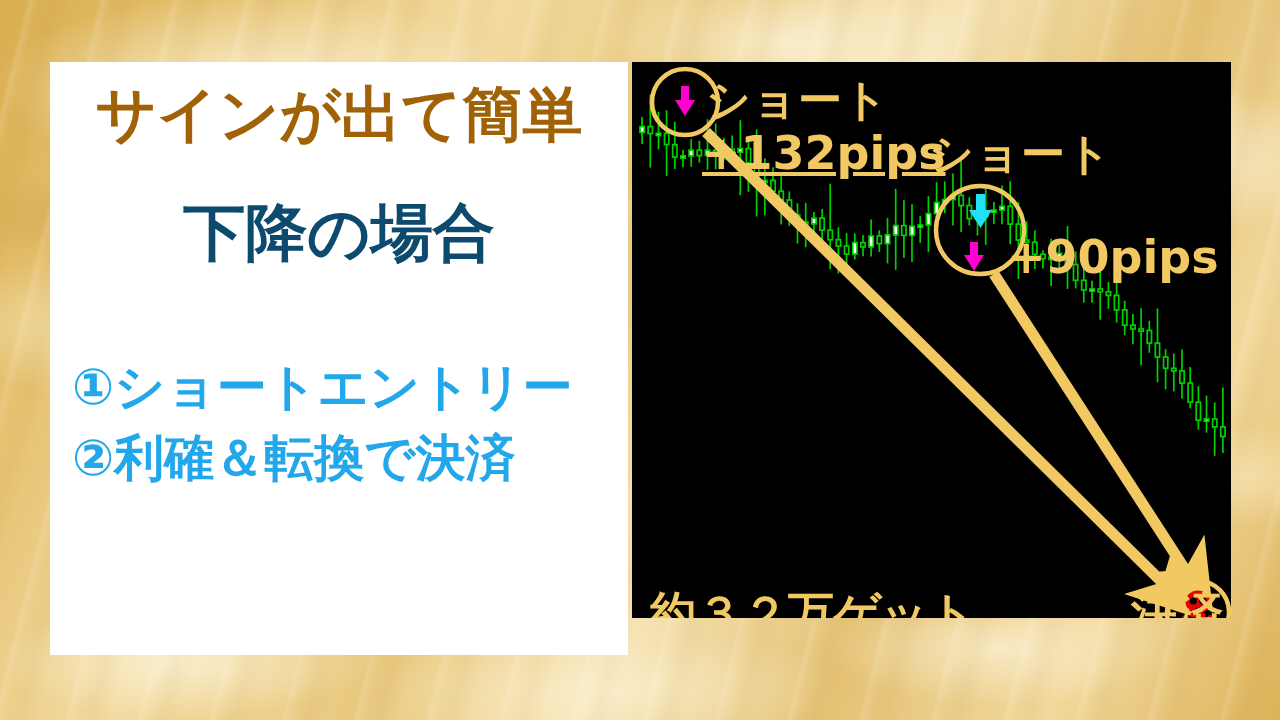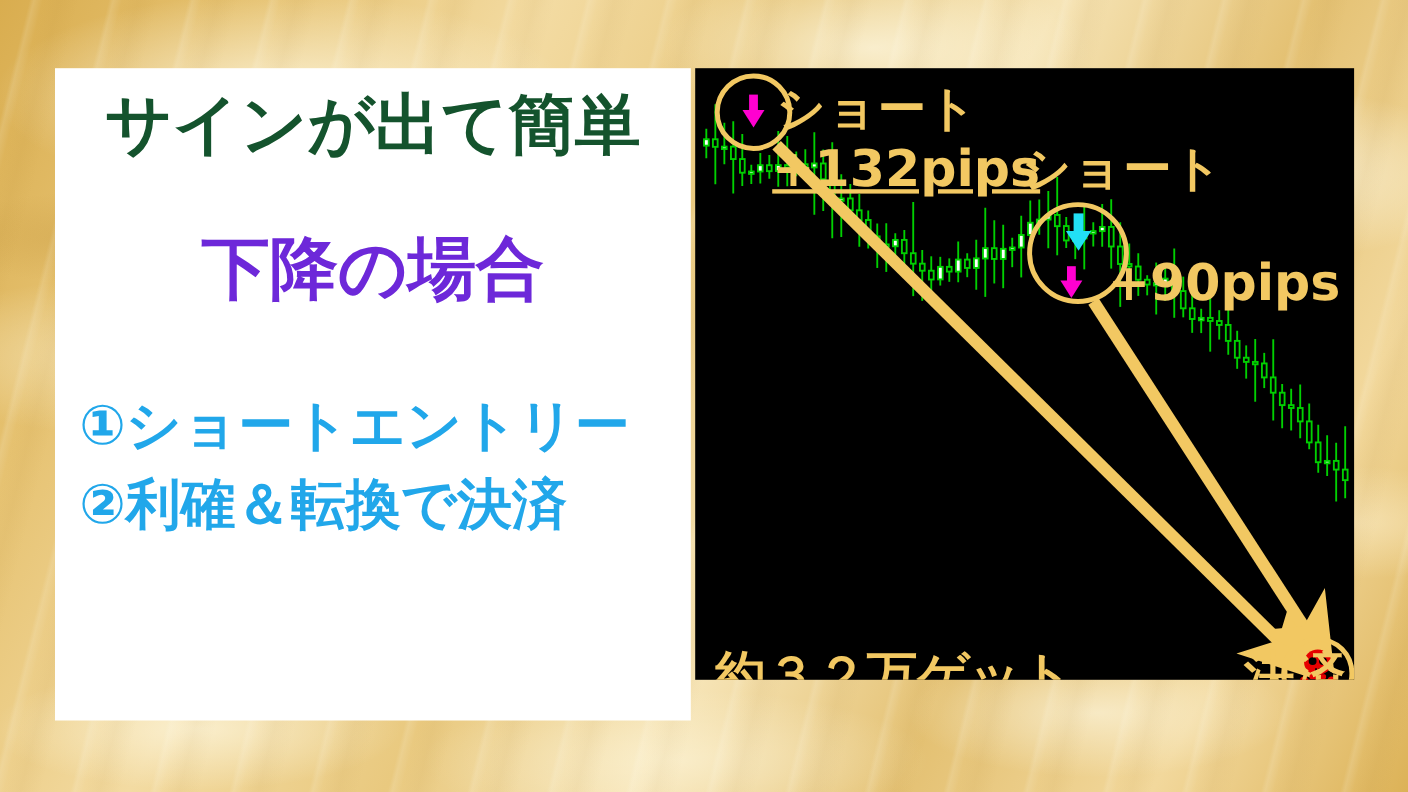--- a/index.html
+++ b/index.html
@@ -49,30 +49,29 @@
   }
 
   
   #left-card{
     position:absolute; left:50px; top:62px; width:578px; height:593px;
     background:#ffffff; z-index:3;
   }
   .jp{ font-family:"DejaVu Sans","Liberation Sans",sans-serif; }
   #headline{
     position:absolute; left:0; right:0; top:22px;
-    text-align:center; color:#14532d;
+    text-align:center; color:#a16207;
     font-size:60px; font-weight:700; letter-spacing:0px;
     white-space:nowrap; line-height:1;
   }
   #subhead{
     position:absolute; left:0; right:0; top:140px;
-    text-align:center; color:#6d28d9;
+    text-align:center; color:#0c4a6e;
     font-size:62px; font-weight:700; line-height:1;
     white-space:nowrap;
-    margin-top:11px;
   }
   #steps{
     position:absolute; left:22px; right:10px; top:290px;
     color:#21A7EA; font-size:50px; font-weight:700; line-height:1.42;
   }
   #steps div{ white-space:nowrap; }
 
   
   #chart-panel{
     position:absolute; left:632px; top:62px; width:599px; height:556px;

